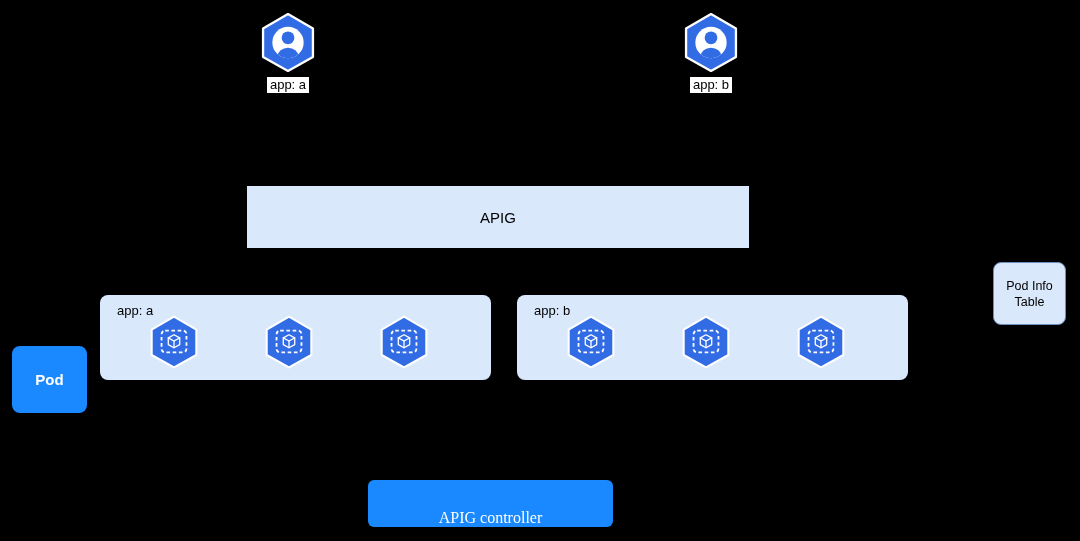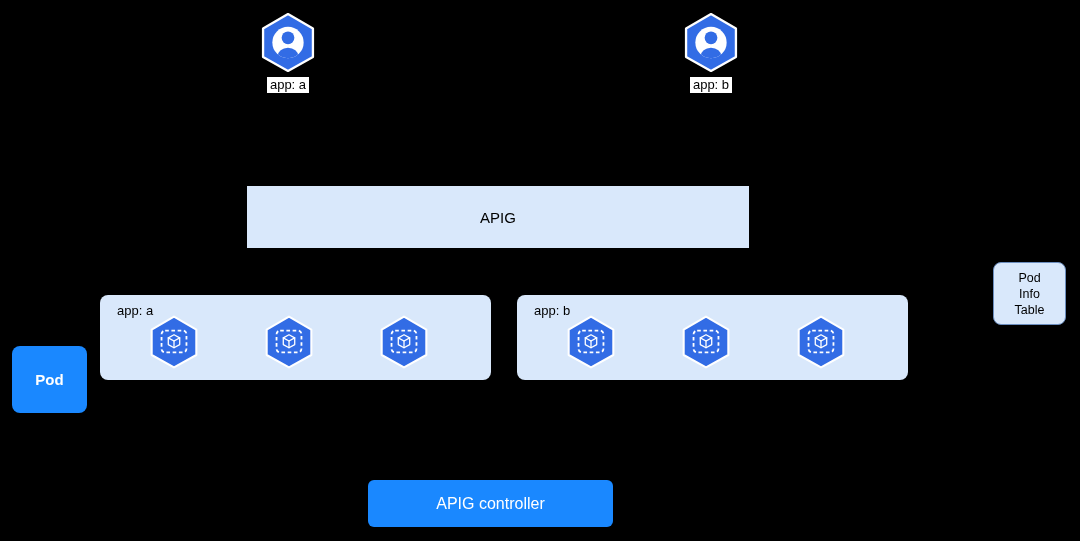--- a/index.html
+++ b/index.html
@@ -58,29 +58,29 @@
     display:flex;gap:63px;align-items:center;
   }
   .pod-row .pod-icon{width:52px;height:54px;display:block;}
 
   
   .pod-info-table{
     position:absolute;left:993px;top:262px;width:73px;height:63px;
     background:var(--light-blue-panel,#d9e8fb);
     border:1px solid var(--panel-border-blue,#6c8ebf);border-radius:8px;
     display:flex;align-items:center;justify-content:center;text-align:center;
-    color:#000;font-size:12.5px;line-height:16px;padding:20px;
+    color:#000;font-size:12.5px;line-height:16px;padding:12px;
   }
 
   
   .apig-controller{
     position:absolute;left:368px;top:480px;width:245px;height:47px;
     background:var(--bright-blue,#1a88ff);border-radius:6px;
-    display:flex;align-items:center;justify-content:center;
-    color:#fff;font-size:16px;
+    display:flex;align-items:flex-end;justify-content:center;
+    color:#fff;font-size:16px;font-family:Liberation Serif, serif;
   }
 
   
   .hex{fill:var(--kubernetes-blue,#326ce5);stroke:#ffffff;stroke-width:4;stroke-linejoin:round;}
   .person-fill{fill:var(--kubernetes-blue,#326ce5);}
   .dash-box{fill:none;stroke:#ffffff;stroke-width:3.5;stroke-dasharray:7 5;}
   .cube{fill:none;stroke:#ffffff;stroke-width:2.5;stroke-linejoin:round;stroke-linecap:round;}
 </style>
 </head>
 <body>

